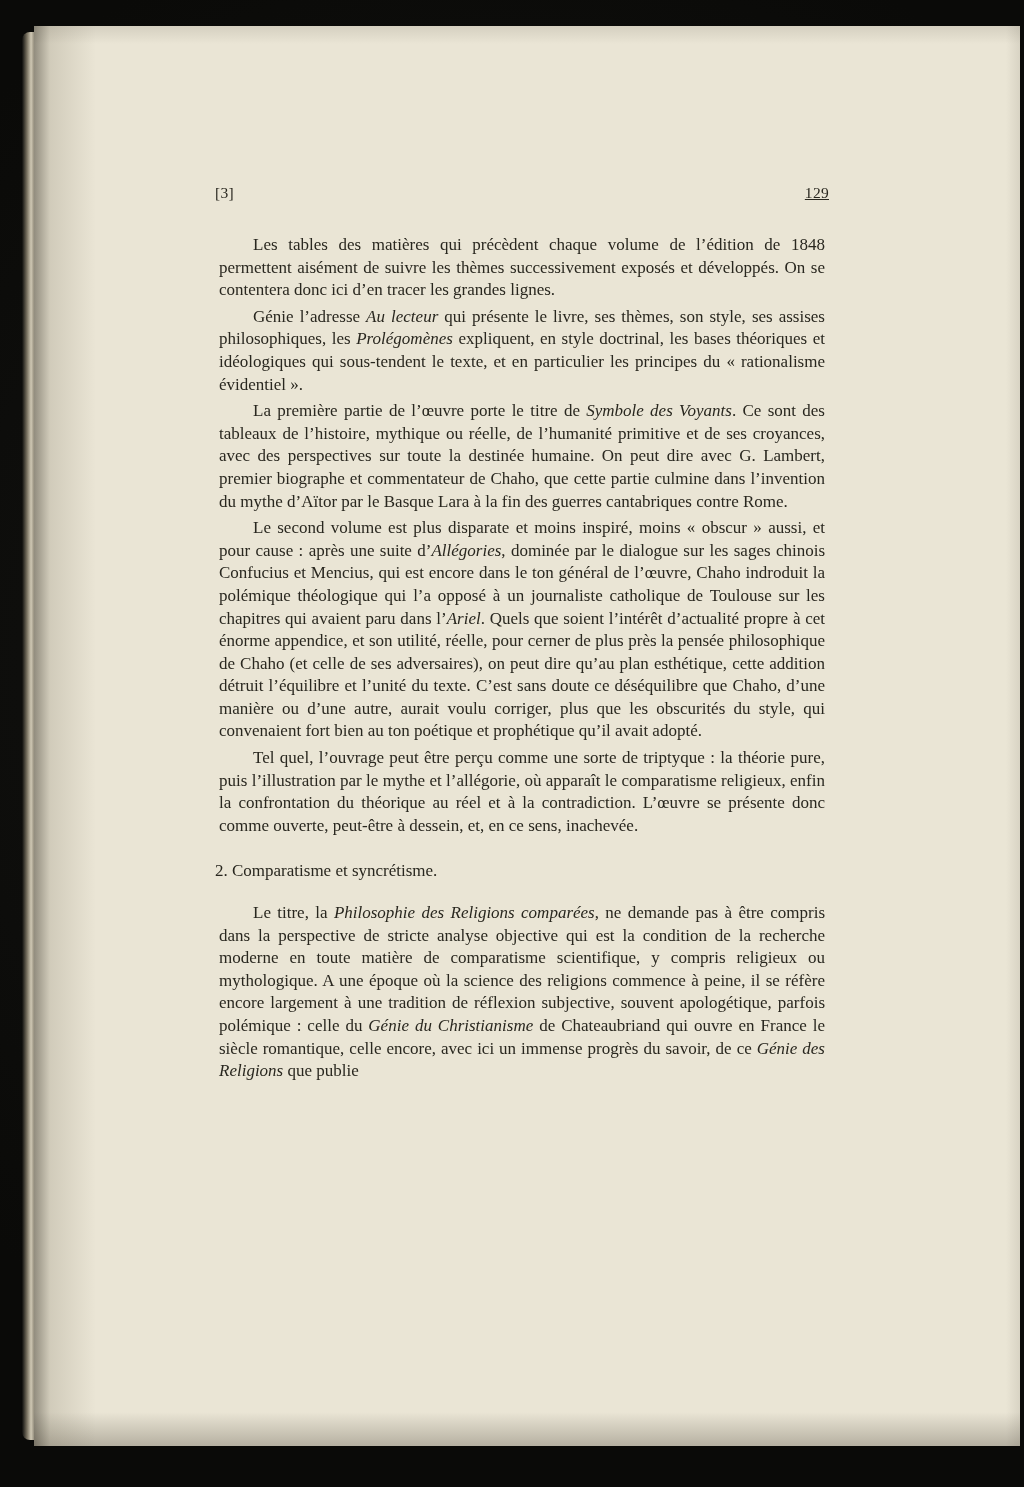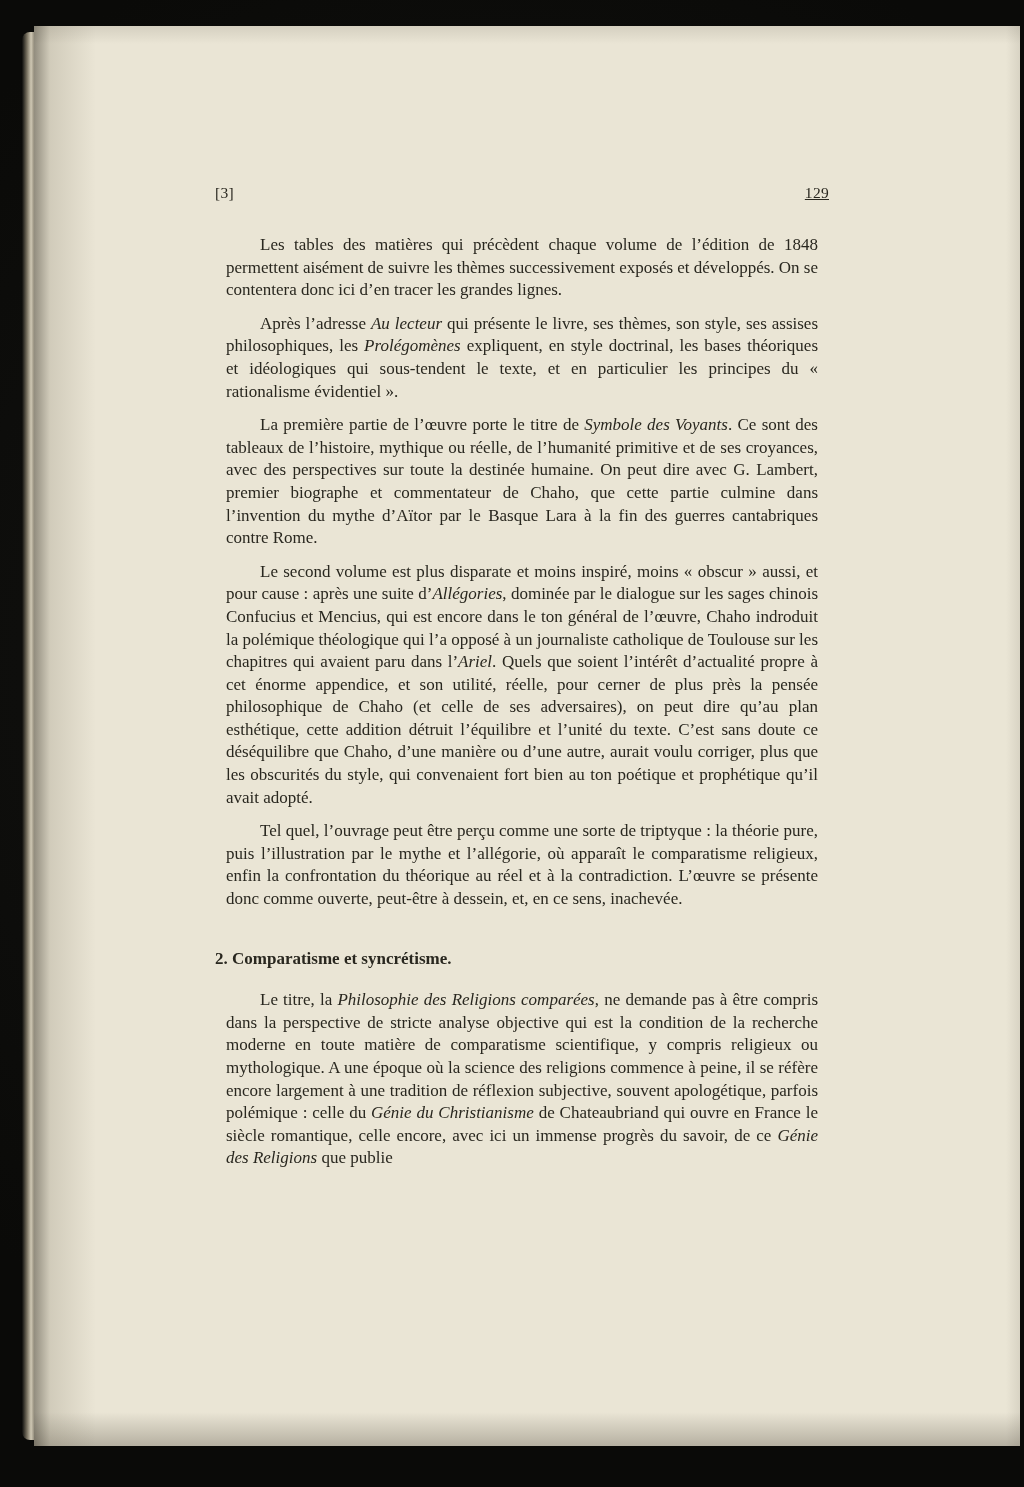--- a/index.html
+++ b/index.html
@@ -62,46 +62,46 @@
   }
   .header-bracket { margin-right: 38px; }
   .header-page { margin-left: auto; text-decoration: underline; }
   .body-text {
     font-size: 17px;
     line-height: 22.6px;
     text-align: justify;
     hyphens: auto;
   }
   .para {
-    margin: 11px;
+    margin: 4px;
     text-indent: 34px;
   }
   .section-heading {
     font-size: 17px;
-    font-weight: bold;
-    margin: 37px 0 19px 0;
+    font-weight: normal;
+    margin: 23px 0 19px 0;
     text-indent: 0;
     text-align: left;
   }
   em { font-style: italic; }
 </style>
 </head>
 <body>
 
 <div class="scan">
   <div class="page-edge"></div>
   <div class="page">
     <div class="content">
       <div class="page-header">
         <span class="header-bracket">[3]</span>
         <span class="header-page">129</span>
       </div>
       <div class="body-text">
           <p class="para"><span>Les tables des matières qui précèdent chaque volume de l’édition de 1848 permettent aisément de suivre les thèmes successivement exposés et développés. On se contentera donc ici d’en tracer les grandes lignes.</span></p>
-          <p class="para"><span>Après l’adresse </span><em>Au lecteur</em><span> qui présente le livre, ses thèmes, son style, ses assises philosophiques, les </span><em>Prolégomènes</em><span> expliquent, en style doctrinal, les bases théoriques et idéologiques qui sous-tendent le texte, et en particulier les principes du « rationalisme évidentiel ».</span></p>
+          <p class="para"><span>Génie l’adresse </span><em>Au lecteur</em><span> qui présente le livre, ses thèmes, son style, ses assises philosophiques, les </span><em>Prolégomènes</em><span> expliquent, en style doctrinal, les bases théoriques et idéologiques qui sous-tendent le texte, et en particulier les principes du « rationalisme évidentiel ».</span></p>
           <p class="para"><span>La première partie de l’œuvre porte le titre de </span><em>Symbole des Voyants</em><span>. Ce sont des tableaux de l’histoire, mythique ou réelle, de l’humanité primitive et de ses croyances, avec des perspectives sur toute la destinée humaine. On peut dire avec G. Lambert, premier biographe et commentateur de Chaho, que cette partie culmine dans l’invention du mythe d’Aïtor par le Basque Lara à la fin des guerres cantabriques contre Rome.</span></p>
           <p class="para"><span>Le second volume est plus disparate et moins inspiré, moins « obscur » aussi, et pour cause : après une suite d’</span><em>Allégories</em><span>, dominée par le dialogue sur les sages chinois Confucius et Mencius, qui est encore dans le ton général de l’œuvre, Chaho indroduit la polémique théologique qui l’a opposé à un journaliste catholique de Toulouse sur les chapitres qui avaient paru dans l’</span><em>Ariel</em><span>. Quels que soient l’intérêt d’actualité propre à cet énorme appendice, et son utilité, réelle, pour cerner de plus près la pensée philosophique de Chaho (et celle de ses adversaires), on peut dire qu’au plan esthétique, cette addition détruit l’équilibre et l’unité du texte. C’est sans doute ce déséquilibre que Chaho, d’une manière ou d’une autre, aurait voulu corriger, plus que les obscurités du style, qui convenaient fort bien au ton poétique et prophétique qu’il avait adopté.</span></p>
           <p class="para"><span>Tel quel, l’ouvrage peut être perçu comme une sorte de triptyque : la théorie pure, puis l’illustration par le mythe et l’allégorie, où apparaît le comparatisme religieux, enfin la confrontation du théorique au réel et à la contradiction. L’œuvre se présente donc comme ouverte, peut-être à dessein, et, en ce sens, inachevée.</span></p>
           <h2 class="section-heading">2.  Comparatisme et syncrétisme.</h2>
           <p class="para"><span>Le titre, la </span><em>Philosophie des Religions comparées</em><span>, ne demande pas à être compris dans la perspective de stricte analyse objective qui est la condition de la recherche moderne en toute matière de comparatisme scientifique, y compris religieux ou mythologique. A une époque où la science des religions commence à peine, il se réfère encore largement à une tradition de réflexion subjective, souvent apologétique, parfois polémique : celle du </span><em>Génie du Christianisme</em><span> de Chateaubriand qui ouvre en France le siècle romantique, celle encore, avec ici un immense progrès du savoir, de ce </span><em>Génie des Religions</em><span> que publie</span></p>
         </div>
     </div>
   </div>
 </div>
 

